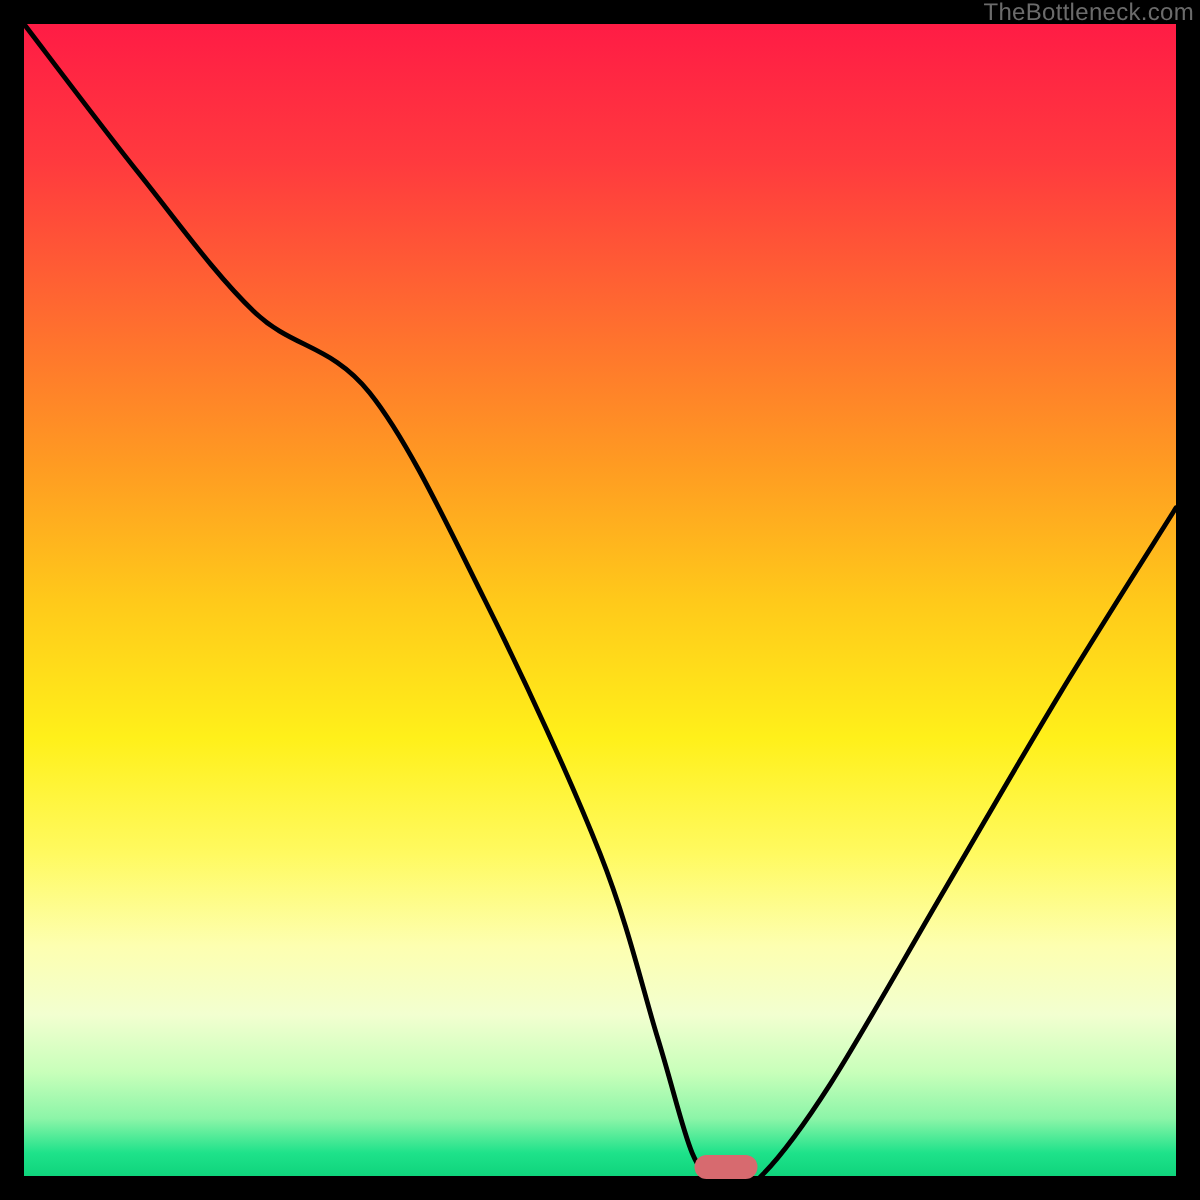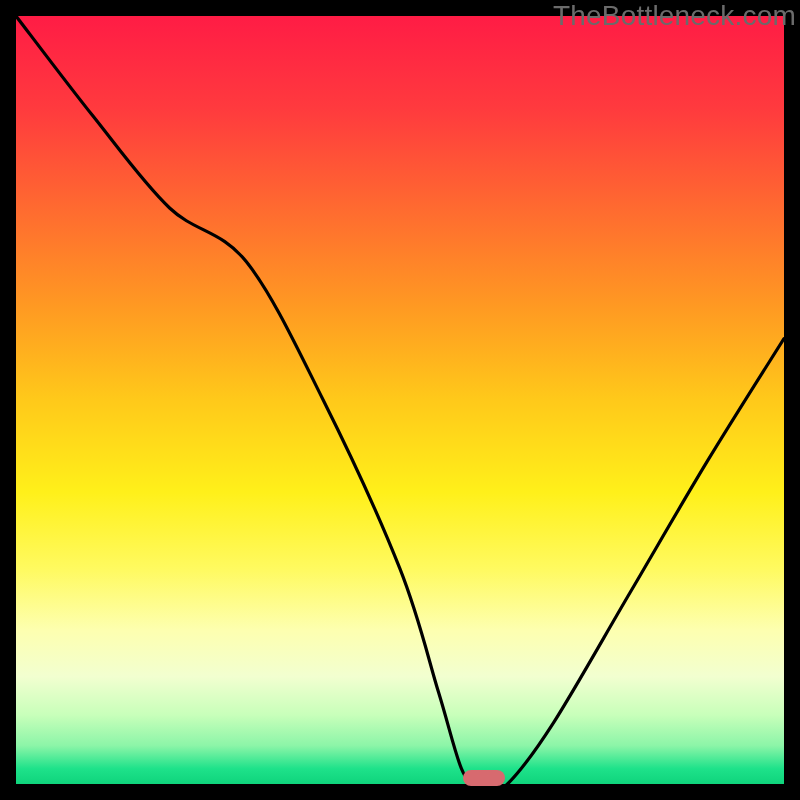--- a/index.html
+++ b/index.html
@@ -35,21 +35,21 @@
       #8cf5a8 95%,
       #1ee28a 98%,
       #0fd47c 100%
     );
   }
   .watermark {
     position: absolute;
     top: 0px;
     right: 4px;
     font-family: Arial, Helvetica, sans-serif;
-    font-size: 28px;
+    font-size: 16px;
     font-weight: 400;
     color: #6b6b6b;
     letter-spacing: 0.2px;
   }
   svg.curve {
     position: absolute;
     inset: 0;
   }
   .marker {
     position: absolute;

